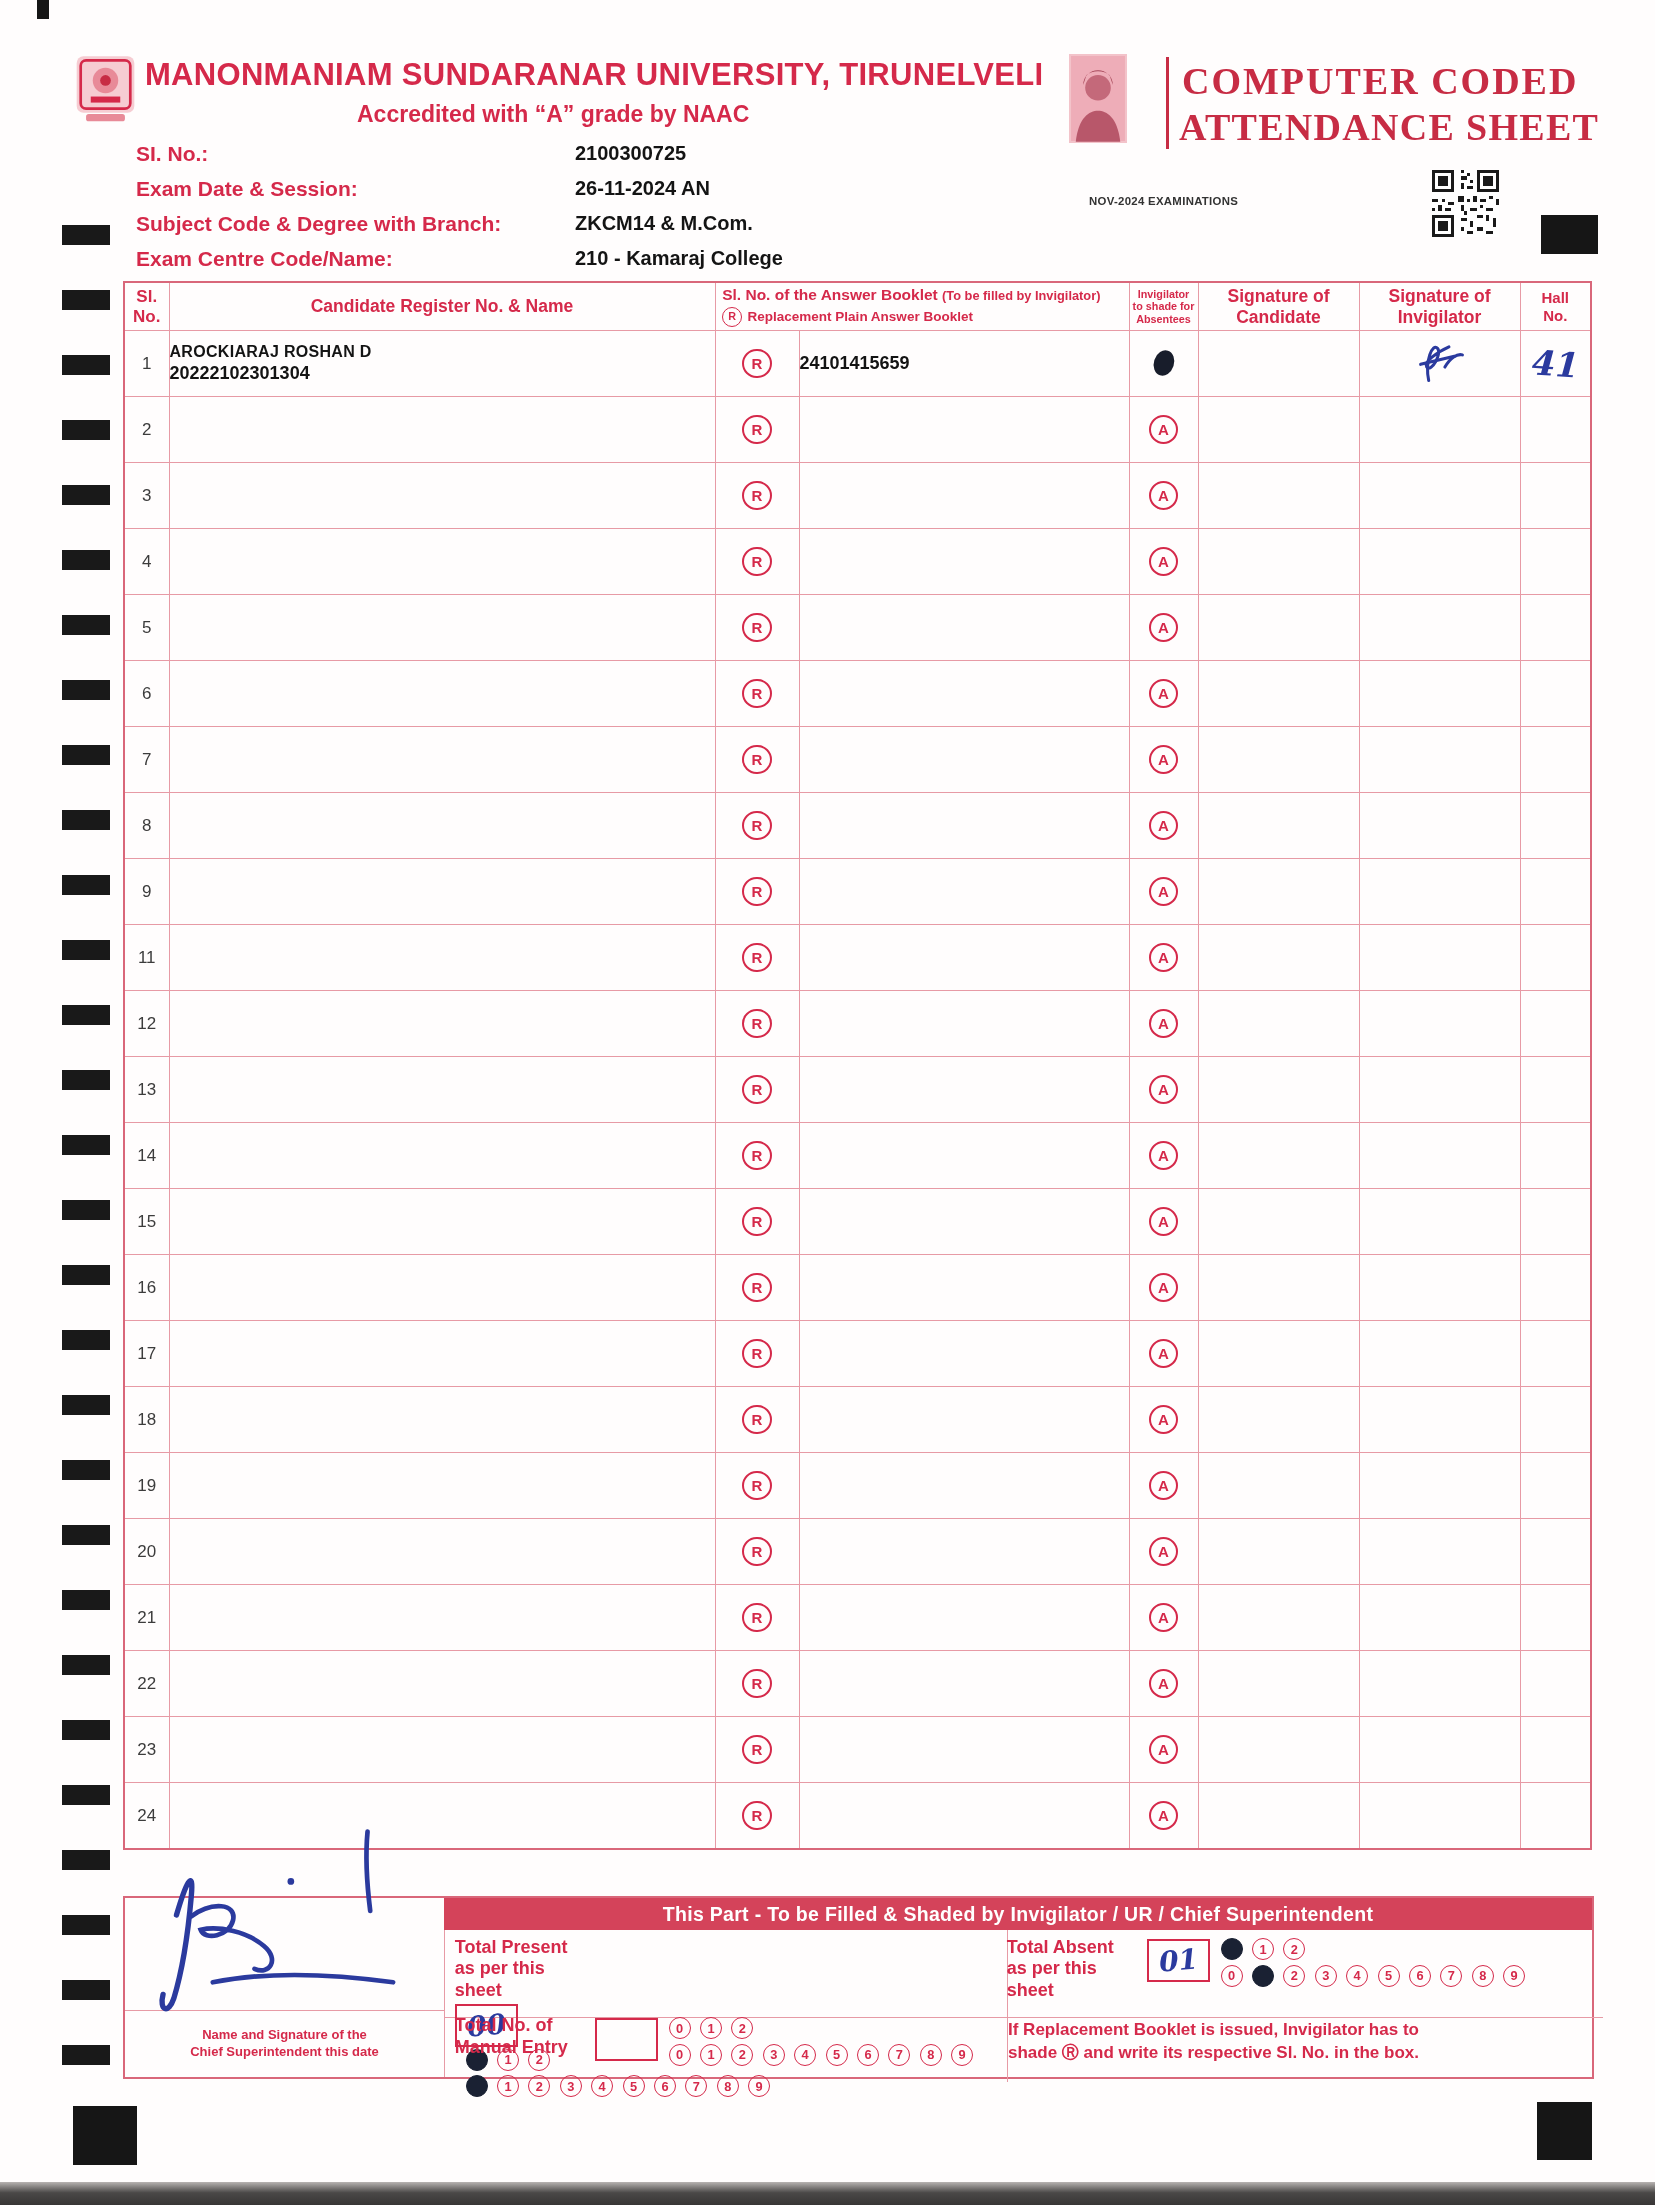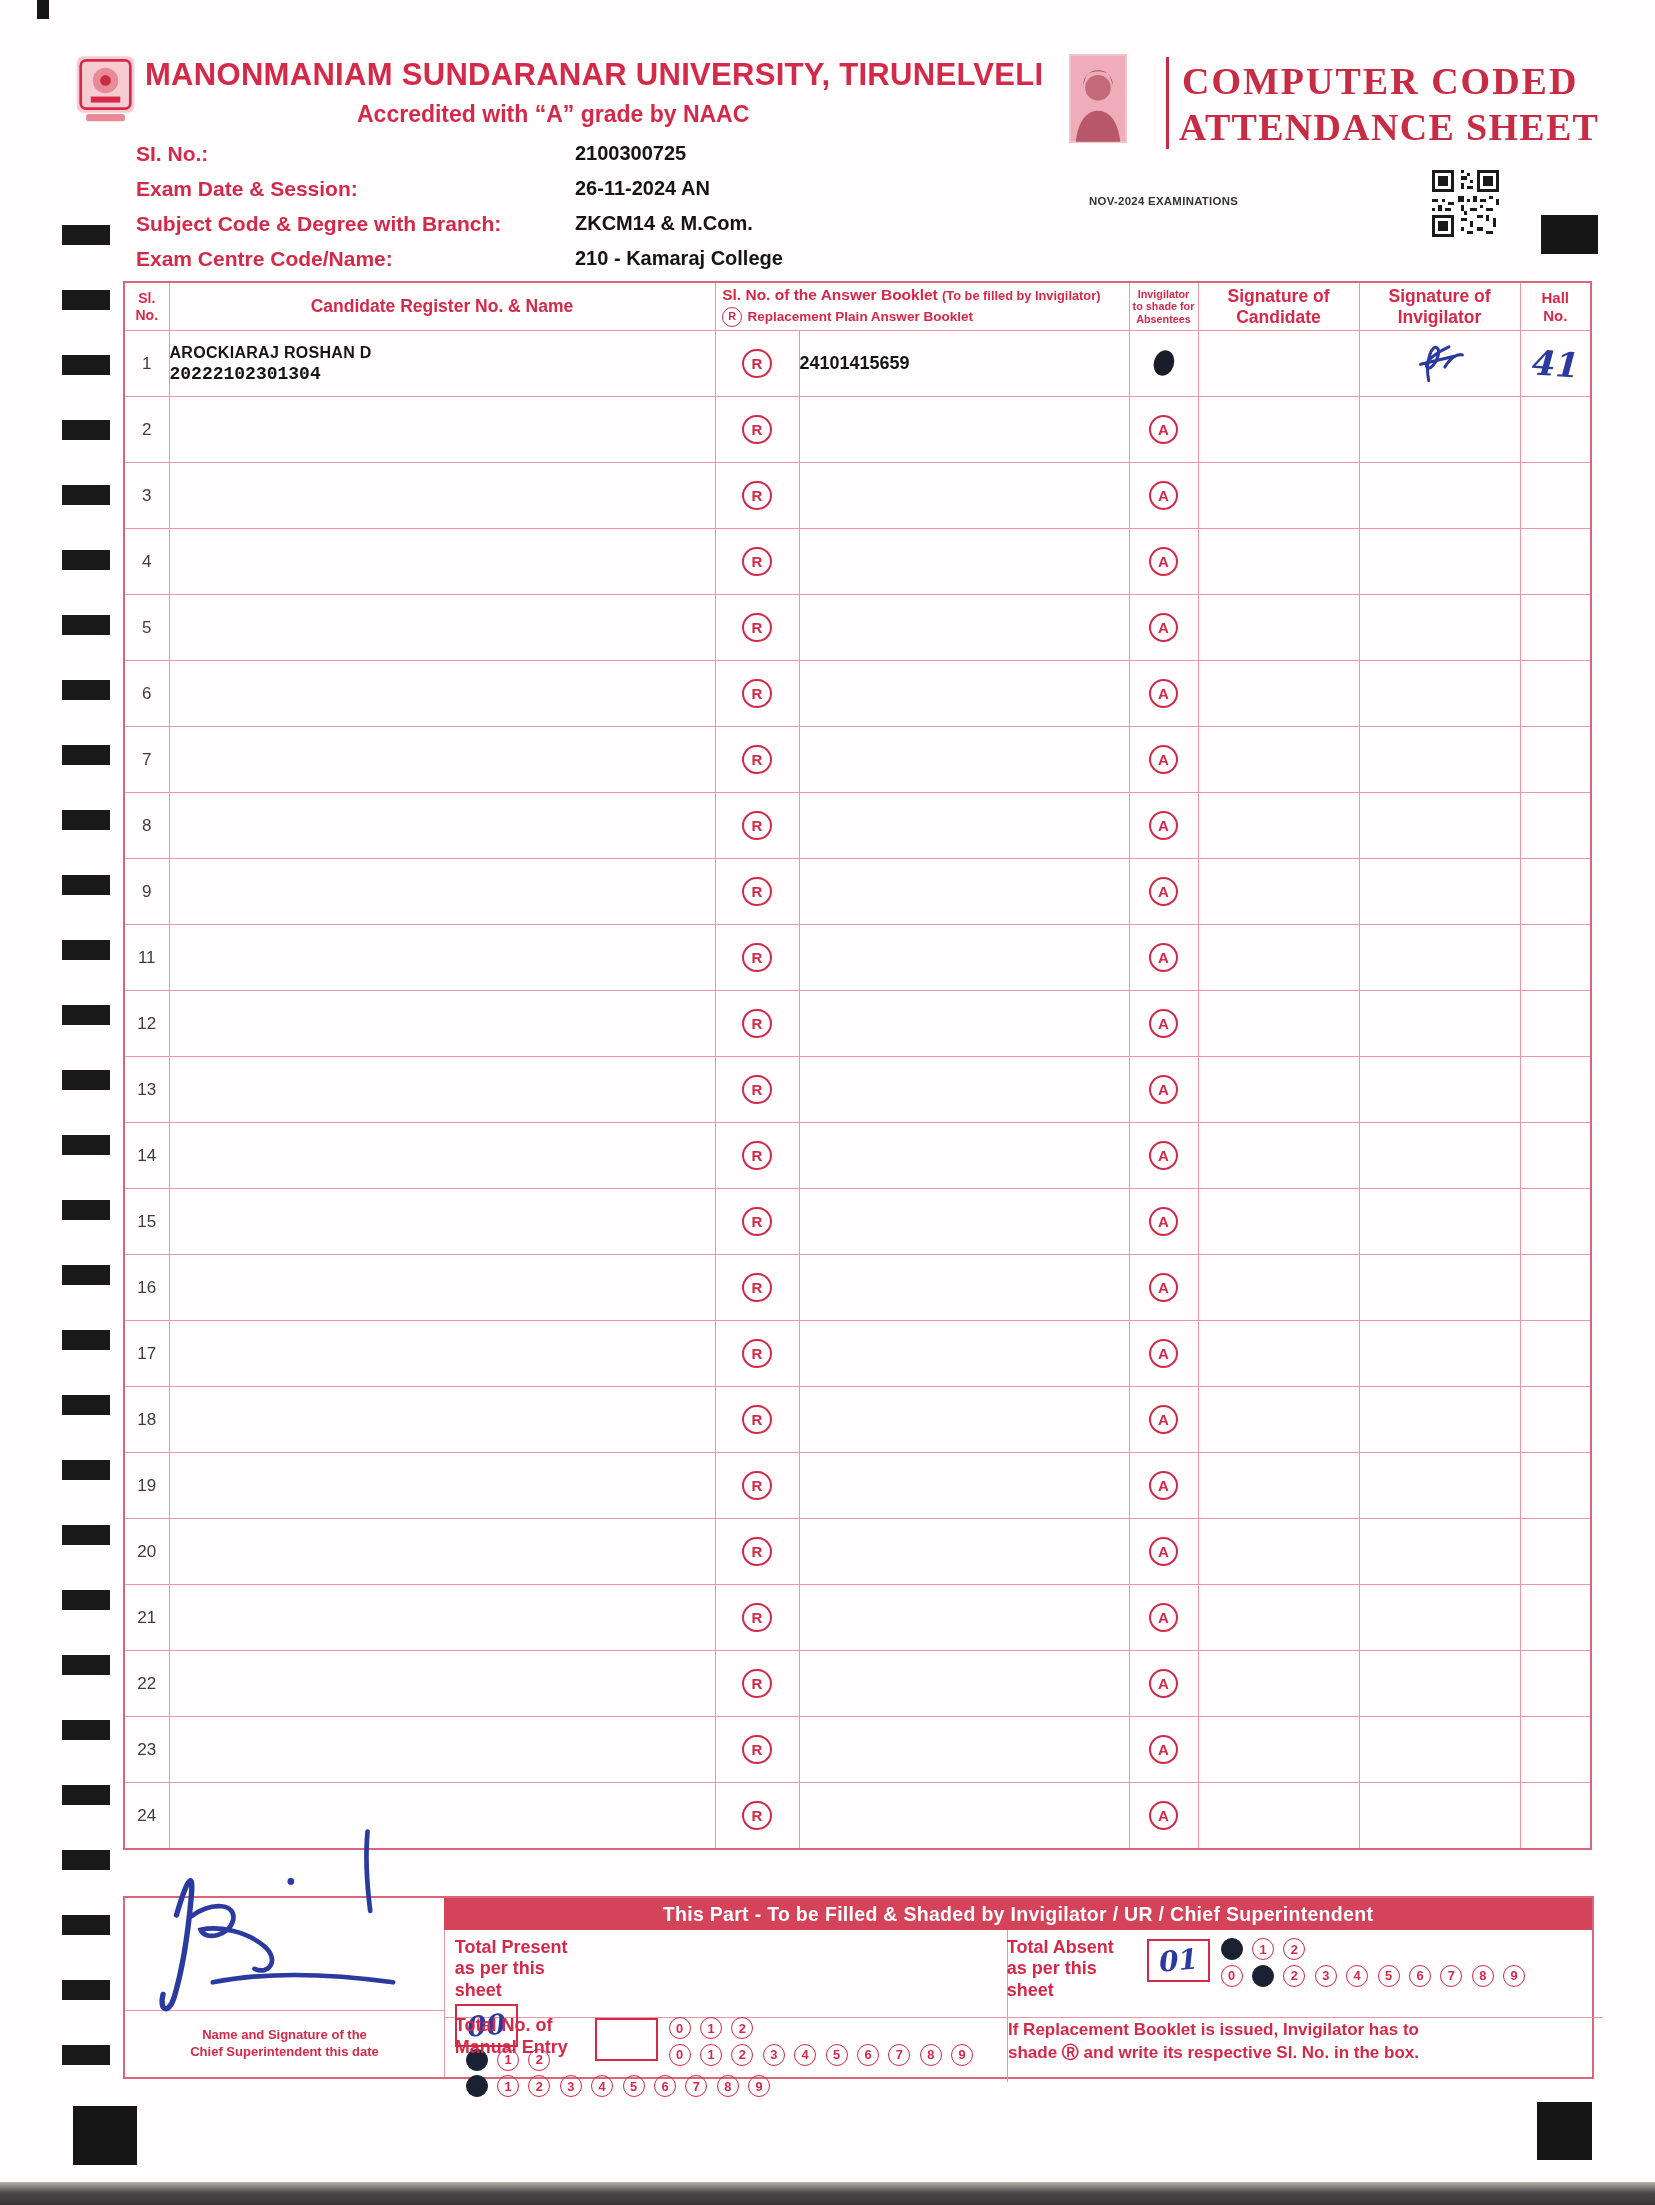--- a/index.html
+++ b/index.html
@@ -28,32 +28,32 @@
     background:repeating-linear-gradient(180deg,#191919 0 20px,transparent 20px 65px);}
   .marks-right{position:absolute;left:1548px;top:1937px;width:44px;height:132px;
     background:repeating-linear-gradient(180deg,#191919 0 17.5px,transparent 17.5px 38px);}
   .scan-edge{position:absolute;left:0;top:2182px;width:1655px;height:23.6px;
     background:linear-gradient(180deg,#b7b3b1 0%,#4a4847 45%,#363434 100%);}
 
   
   .att-table{position:absolute;left:123px;top:281px;width:1467px;border-collapse:collapse;table-layout:fixed;border:2px solid #d9677a;background:#fffdfd;}
   .att-table th,.att-table td{border:1.3px solid #e79aa5;overflow:hidden;}
   .att-table thead th{height:47px;color:#d5294a;font-weight:bold;vertical-align:middle;text-align:center;padding:0;font-size:17.5px;line-height:1.15;}
-  .th-sl div{font-size:14px;}
+  .th-sl div{font-size:17px;}
   .th-hall div{font-size:15px;}
   .th-absent div{font-size:10.8px;line-height:1.12;}
   .th-booklet{text-align:left !important;padding-left:6.7px !important;}
   .bk-line1{font-size:15.5px;}
   .bk-paren{font-size:12.8px;}
   .bk-line2{font-size:13.5px;margin-top:2.7px;display:flex;align-items:center;gap:5.4px;}
   .att-table tbody td{height:65px;vertical-align:middle;padding:0;}
   .cell-sl{text-align:center;font-size:17px;color:#3c3c3c;}
   .cell-name{padding-left:9.4px;}
   .cand-name{font-size:16px;font-weight:bold;color:#141414;letter-spacing:0.3px;}
-  .cand-reg{font-size:18px;font-weight:bold;color:#141414;margin-top:2px;font-family:Liberation Mono, monospace;}
+  .cand-reg{font-size:18px;font-weight:bold;color:#141414;margin-top:2px;}
   .cell-rsym,.cell-absent,.cell-sig,.cell-hall{text-align:center;}
   .cell-booklet{font-size:18px;font-weight:bold;color:#141414;padding-left:12px;}
   .circle-letter{display:inline-flex;align-items:center;justify-content:center;width:25.6px;height:25.6px;border:2px solid #d5294a;border-radius:50%;color:#d5294a;font-weight:bold;font-size:15px;line-height:1;}
   .circle-letter.small{width:18px;height:18px;border-width:1.3px;font-size:10.8px;flex:none;}
   .shaded-bubble{display:inline-block;width:20px;height:25.6px;background:#181d2b;border-radius:50%;transform:rotate(18deg);}
   .hall-hand{font-family:"DejaVu Serif",serif;font-style:italic;font-weight:bold;color:#2b3a9e;font-size:34px;display:inline-block;transform:rotate(4deg);}
 
   
   .bottom-sec{position:absolute;left:123px;top:1896px;width:1467px;height:179px;border:2px solid #d9677a;background:#fffdfd;}
   .chief-sig-cell{position:absolute;left:0;top:0;width:319px;height:112px;border-right:1.3px solid #e79aa5;border-bottom:1.3px solid #e79aa5;}

